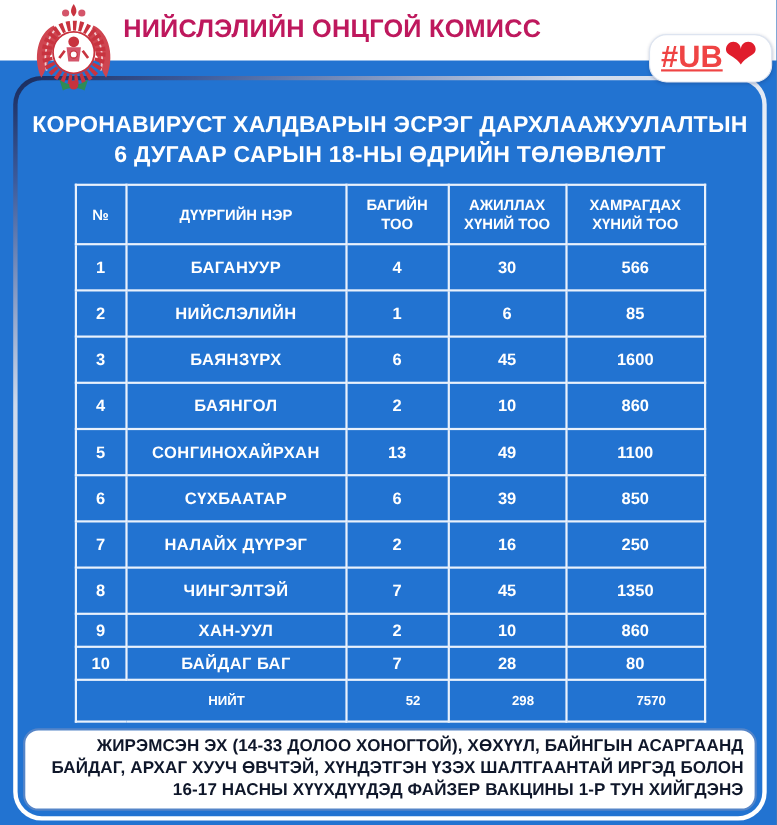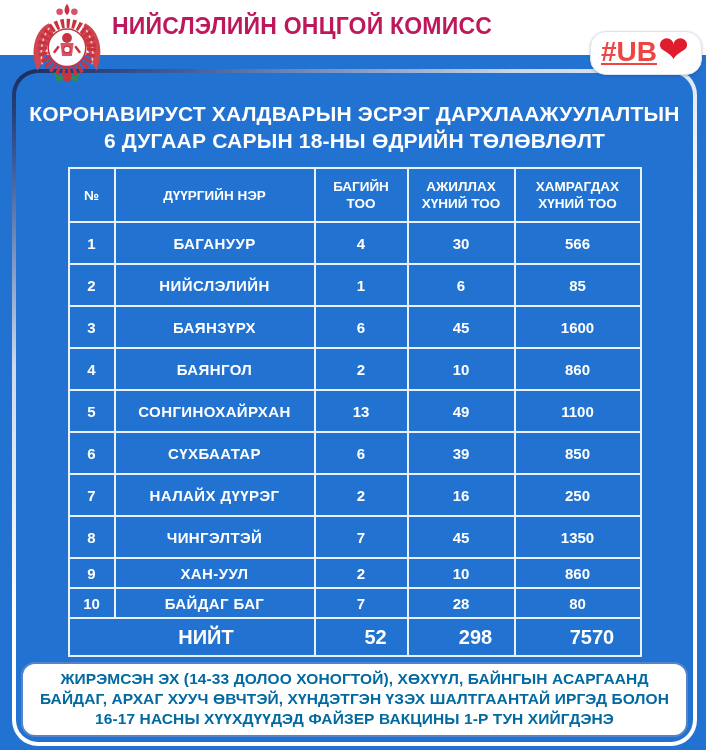--- a/index.html
+++ b/index.html
@@ -74,29 +74,29 @@
     padding:0 3px;
     box-sizing:border-box;
   }
   table.plan th{
     font-size:13.5px;line-height:17px;height:54px;
   }
   table.plan td{font-size:15px;}
   tr.row-tall td{height:42px;}
   tr.row-short td{height:30px;}
   td.cell-name{text-align:left;padding-left:17px;letter-spacing:.4px;}
-  tr.total-row td{height:38px;font-size:20px;padding-left:32px;}
+  tr.total-row td{height:38px;font-size:12px;padding-left:32px;}
   
   .note{
     position:absolute;left:5px;right:5px;bottom:5px;
     background:#ffffff;
     border:2px solid #5585c8;border-radius:14px;
     padding:5px 10px 6px;
-    text-align:center;
-    color:#0369a1;font-weight:bold;font-size:15.5px;line-height:20px;
+    text-align:right;
+    color:#0f172a;font-weight:bold;font-size:15.5px;line-height:20px;
     box-sizing:border-box;
     letter-spacing:.1px;
   }
 </style>
 </head>
 <body>
 
 <div class="page">
 
   <div class="topbar">

